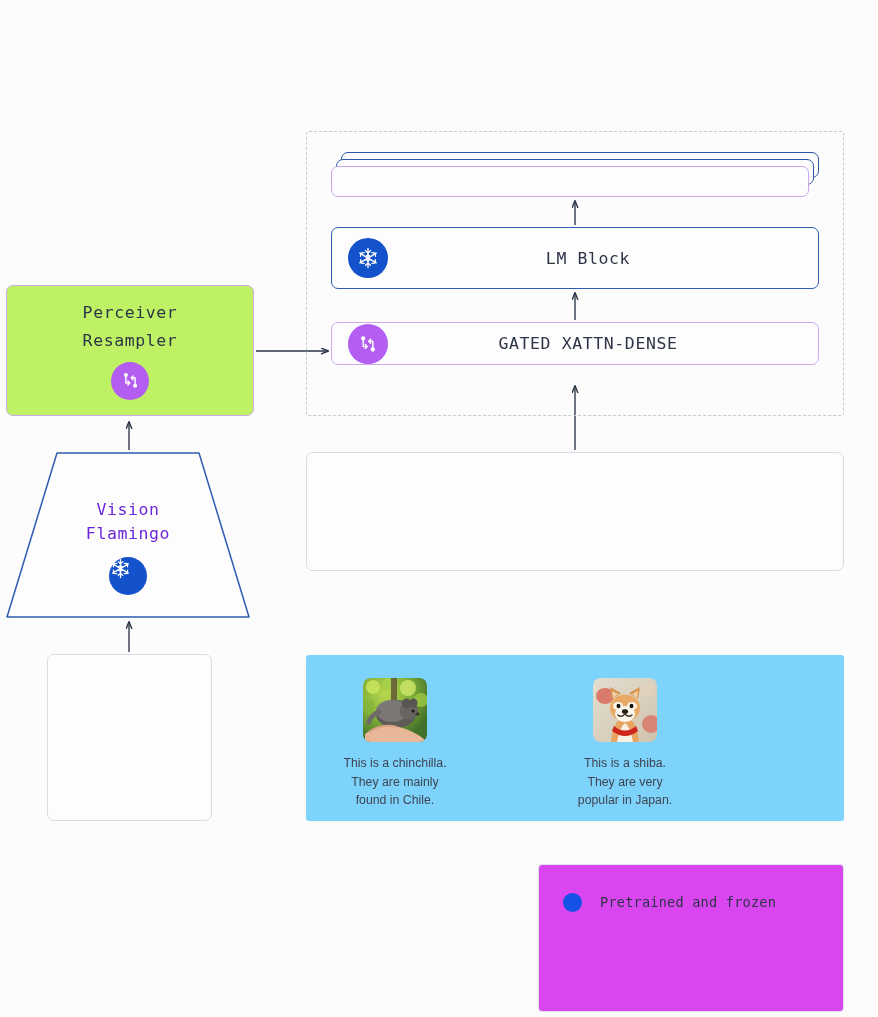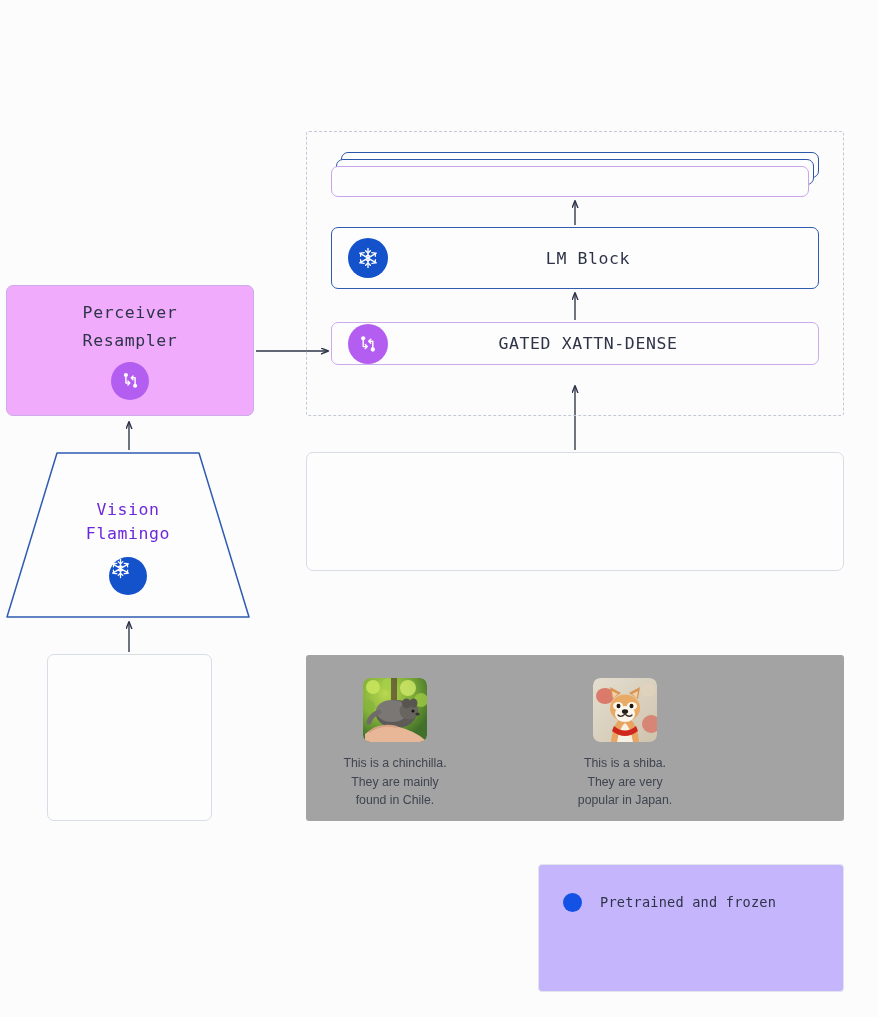--- a/index.html
+++ b/index.html
@@ -83,21 +83,21 @@
 
   .lm-block .badge   { left: 16px; top: 50%; transform: translateY(-50%); width: 40px; height: 40px; }
   .xattn-block .badge{ left: 16px; top: 50%; transform: translateY(-50%); width: 40px; height: 40px; }
 
   
   .perceiver {
     left: 6px; top: 285px;
     width: 248px; height: 131px;
     border: 1.5px solid #cdaae9;
     border-radius: 7px;
-    background: #f0abfc;
+    background: #bef264;
     display: flex;
     flex-direction: column;
     align-items: center;
     justify-content: center;
     gap: 4px;
   }
   .perceiver .title {
     font-size: 16.5px;
     line-height: 1.45;
     text-align: center;
@@ -126,21 +126,21 @@
     border-radius: 7px;
     background: #fdfdfe;
   }
   .ph-image  { left: 47px;  top: 654px; width: 165px; height: 167px; }
   .ph-text   { left: 306px; top: 452px; width: 538px; height: 119px; }
 
   
   .data-panel {
     left: 306px; top: 655px;
     width: 538px; height: 166px;
-    background: #a3a3a3;
+    background: #7dd3fc;
     border-radius: 3px;
     display: flex;
     align-items: flex-start;
     padding-top: 23px;
     padding-left: 31px;
     gap: 114px;
   }
   .sample { width: 116px; display: flex; flex-direction: column; align-items: center; }
   .thumb {
     width: 64px; height: 64px;
@@ -155,24 +155,24 @@
     font-size: 12.3px;
     line-height: 1.52;
     text-align: center;
     color: #3f4450;
     white-space: pre-line;
   }
 
   
   .legend {
     left: 538px; top: 864px;
-    width: 306px; height: 128px;
+    width: 306px; height: 148px;
     border: 1.4px solid #e0e4ea;
     border-radius: 4px;
-    background: #c4b5fd;
+    background: #d946ef;
     padding: 28px 0 0 24px;
   }
   .legend-row { display: flex; align-items: center; gap: 18px; margin-bottom: 16px; }
   .legend-dot { width: 19px; height: 19px; border-radius: 50%; flex: none; }
   .legend-dot.frozen  { background: #1452e6; }
   .legend-dot.trained { background: #b366ee; }
   .legend-text {
     font-size: 13.6px;
     line-height: 1.32;
     letter-spacing: 0.2px;

